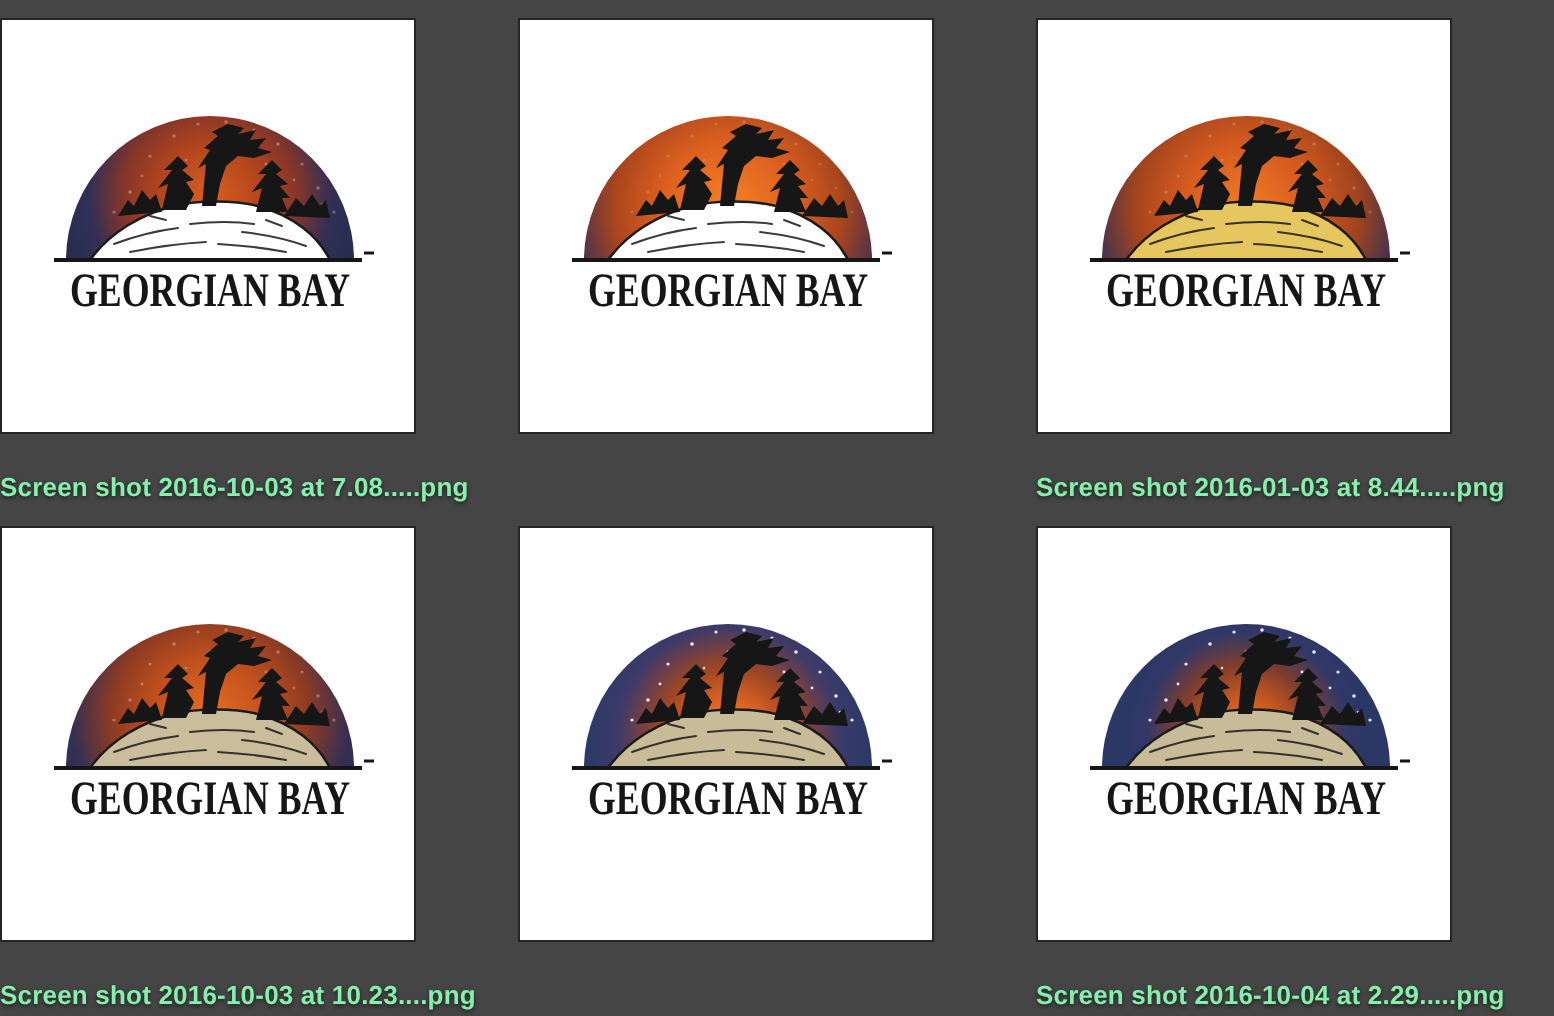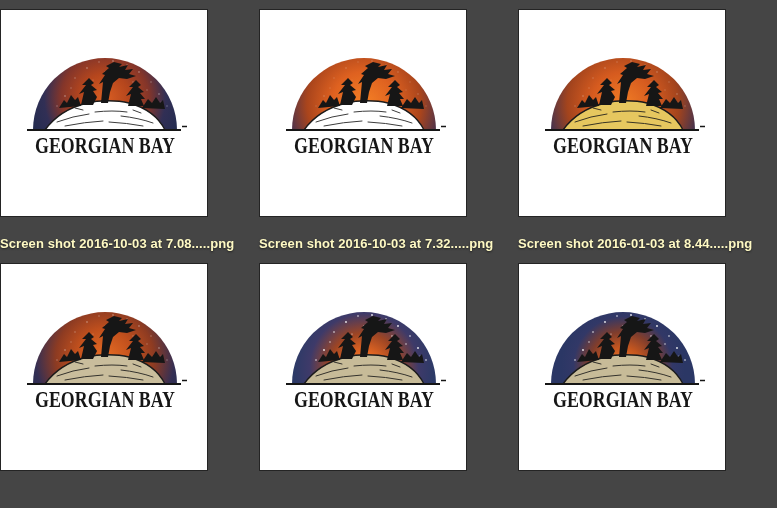--- a/index.html
+++ b/index.html
@@ -23,21 +23,21 @@
     margin-top: 9px;
     width: 206px; height: 206px;
     background: #ffffff;
     border: 1px solid #242424;
   }
   .thumb svg { display: block; width: 206px; height: 206px; }
   .filename {
     margin-top: 19px;
     font-size: 13px;
     font-weight: bold;
-    color: #fef9c3;
+    color: #86efac;
     text-shadow: 0 1px 2px rgba(0,0,0,0.55);
     letter-spacing: 0.1px;
     white-space: nowrap;
   }
   .logo-text {
     font-family: "Liberation Serif", serif;
     font-weight: bold;
     font-size: 24px;
     fill: #161616;
   }
@@ -164,21 +164,20 @@
           <path d="M127,96 L130,84 L125,86 L132,77 L128,77 L135,70 L140,75 L137,77 L143,82 L139,83 L144,89 L140,89 L143,96 Z"></path>
           <path d="M141,98 L147,89 L151,93 L155,87 L159,93 L162,90 L164,99 Z"></path>
         </g>
 
         <path class="baseline" d="M26,120 L180,120" stroke="#161616" stroke-width="2"></path>
         <path class="tick" d="M181,116.5 L186,116.5" stroke="#161616" stroke-width="1.5"></path>
 
         <text class="logo-text" x="104" y="143" text-anchor="middle" textLength="140" lengthAdjust="spacingAndGlyphs">GEORGIAN BAY</text>
       </svg>
     </div>
-    <figcaption class="filename">Screen shot 2016-10-03 at 7.32.....png</figcaption>
   </figure>
 
   <figure class="tile">
     <div class="thumb">
       <svg viewBox="0 0 206 206">
         <defs>
           <radialGradient class="glow-grad" gradientUnits="userSpaceOnUse" id="glow-2" cx="104" cy="94" r="90">
               <stop offset="0" stop-color="#f17d25"></stop>
               <stop offset="0.35" stop-color="#d65b1f"></stop>
               <stop offset="0.62" stop-color="#a3441d"></stop>
@@ -292,20 +291,21 @@
           <path d="M127,96 L130,84 L125,86 L132,77 L128,77 L135,70 L140,75 L137,77 L143,82 L139,83 L144,89 L140,89 L143,96 Z"></path>
           <path d="M141,98 L147,89 L151,93 L155,87 L159,93 L162,90 L164,99 Z"></path>
         </g>
 
         <path class="baseline" d="M26,120 L180,120" stroke="#161616" stroke-width="2"></path>
         <path class="tick" d="M181,116.5 L186,116.5" stroke="#161616" stroke-width="1.5"></path>
 
         <text class="logo-text" x="104" y="143" text-anchor="middle" textLength="140" lengthAdjust="spacingAndGlyphs">GEORGIAN BAY</text>
       </svg>
     </div>
+    <figcaption class="filename">Screen shot 2016-10-03 at 10.23....png</figcaption>
   </figure>
 
   <figure class="tile">
     <div class="thumb">
       <svg viewBox="0 0 206 206">
         <defs>
           <radialGradient class="glow-grad" gradientUnits="userSpaceOnUse" id="glow-4" cx="104" cy="104" r="70">
               <stop offset="0" stop-color="#f68d36"></stop>
               <stop offset="0.25" stop-color="#de6422"></stop>
               <stop offset="0.5" stop-color="#9d4524"></stop>
@@ -418,14 +418,15 @@
           <path d="M127,96 L130,84 L125,86 L132,77 L128,77 L135,70 L140,75 L137,77 L143,82 L139,83 L144,89 L140,89 L143,96 Z"></path>
           <path d="M141,98 L147,89 L151,93 L155,87 L159,93 L162,90 L164,99 Z"></path>
         </g>
 
         <path class="baseline" d="M26,120 L180,120" stroke="#161616" stroke-width="2"></path>
         <path class="tick" d="M181,116.5 L186,116.5" stroke="#161616" stroke-width="1.5"></path>
 
         <text class="logo-text" x="104" y="143" text-anchor="middle" textLength="140" lengthAdjust="spacingAndGlyphs">GEORGIAN BAY</text>
       </svg>
     </div>
+    <figcaption class="filename">Screen shot 2016-10-04 at 2.29.....png</figcaption>
   </figure>
 </div>
 
 </body></html>

